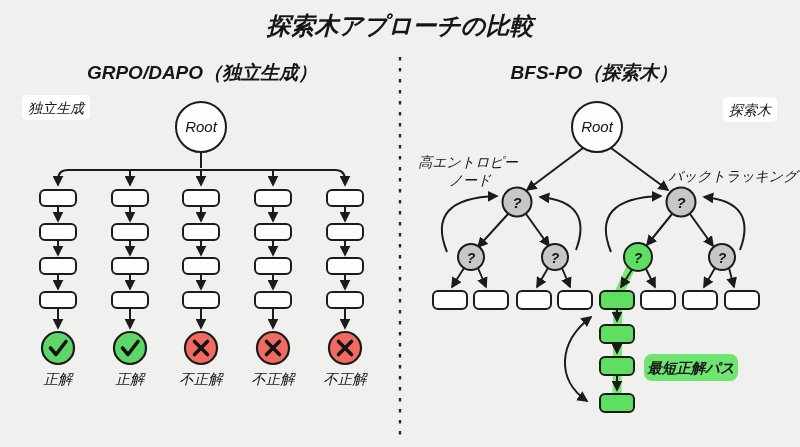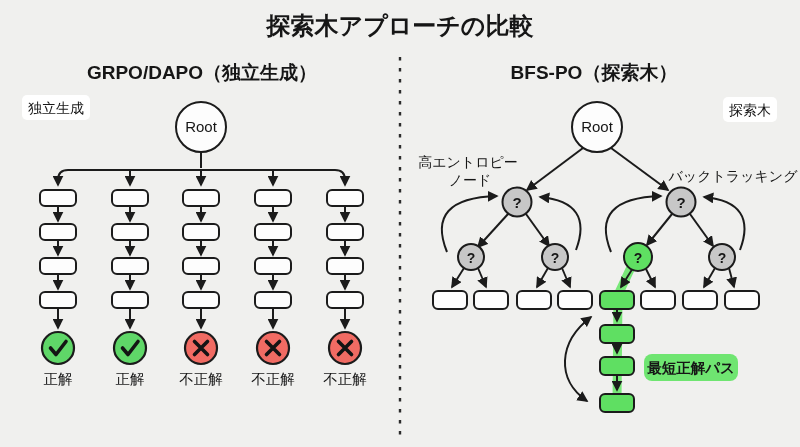--- a/index.html
+++ b/index.html
@@ -2,21 +2,21 @@
 <html style="--background: #f0f0ee; --green: #5fdf62; --green_band: #79e879; --green_badge: #6fe571; --green_circle: #5fd768; --red_circle: #f16b63; --gray_node: #c7c7c7;"><head>
 <meta charset="utf-8">
 <style>
   html,body{margin:0;padding:0;}
   body{
     width:800px;height:447px;
     background:var(--background,#f0f0ee);
     font-family:"Liberation Sans","DejaVu Sans",sans-serif;
     overflow:hidden;
   }
-  .canvas{position:relative;width:800px;height:447px;}
+  .canvas{position:relative;width:800px;height:447px;font-style:italic;}
   svg{display:block;}
   svg text{
     font-family:"Liberation Sans","DejaVu Sans",sans-serif;
     fill:#161616;
   }
   .title-text{font-size:24px;font-weight:700;}
   .header-text{font-size:19px;font-weight:700;}
   .badge-text{font-size:14px;}
   .root-text{font-size:15px;}
   .q-text{font-size:15px;font-weight:700;}

